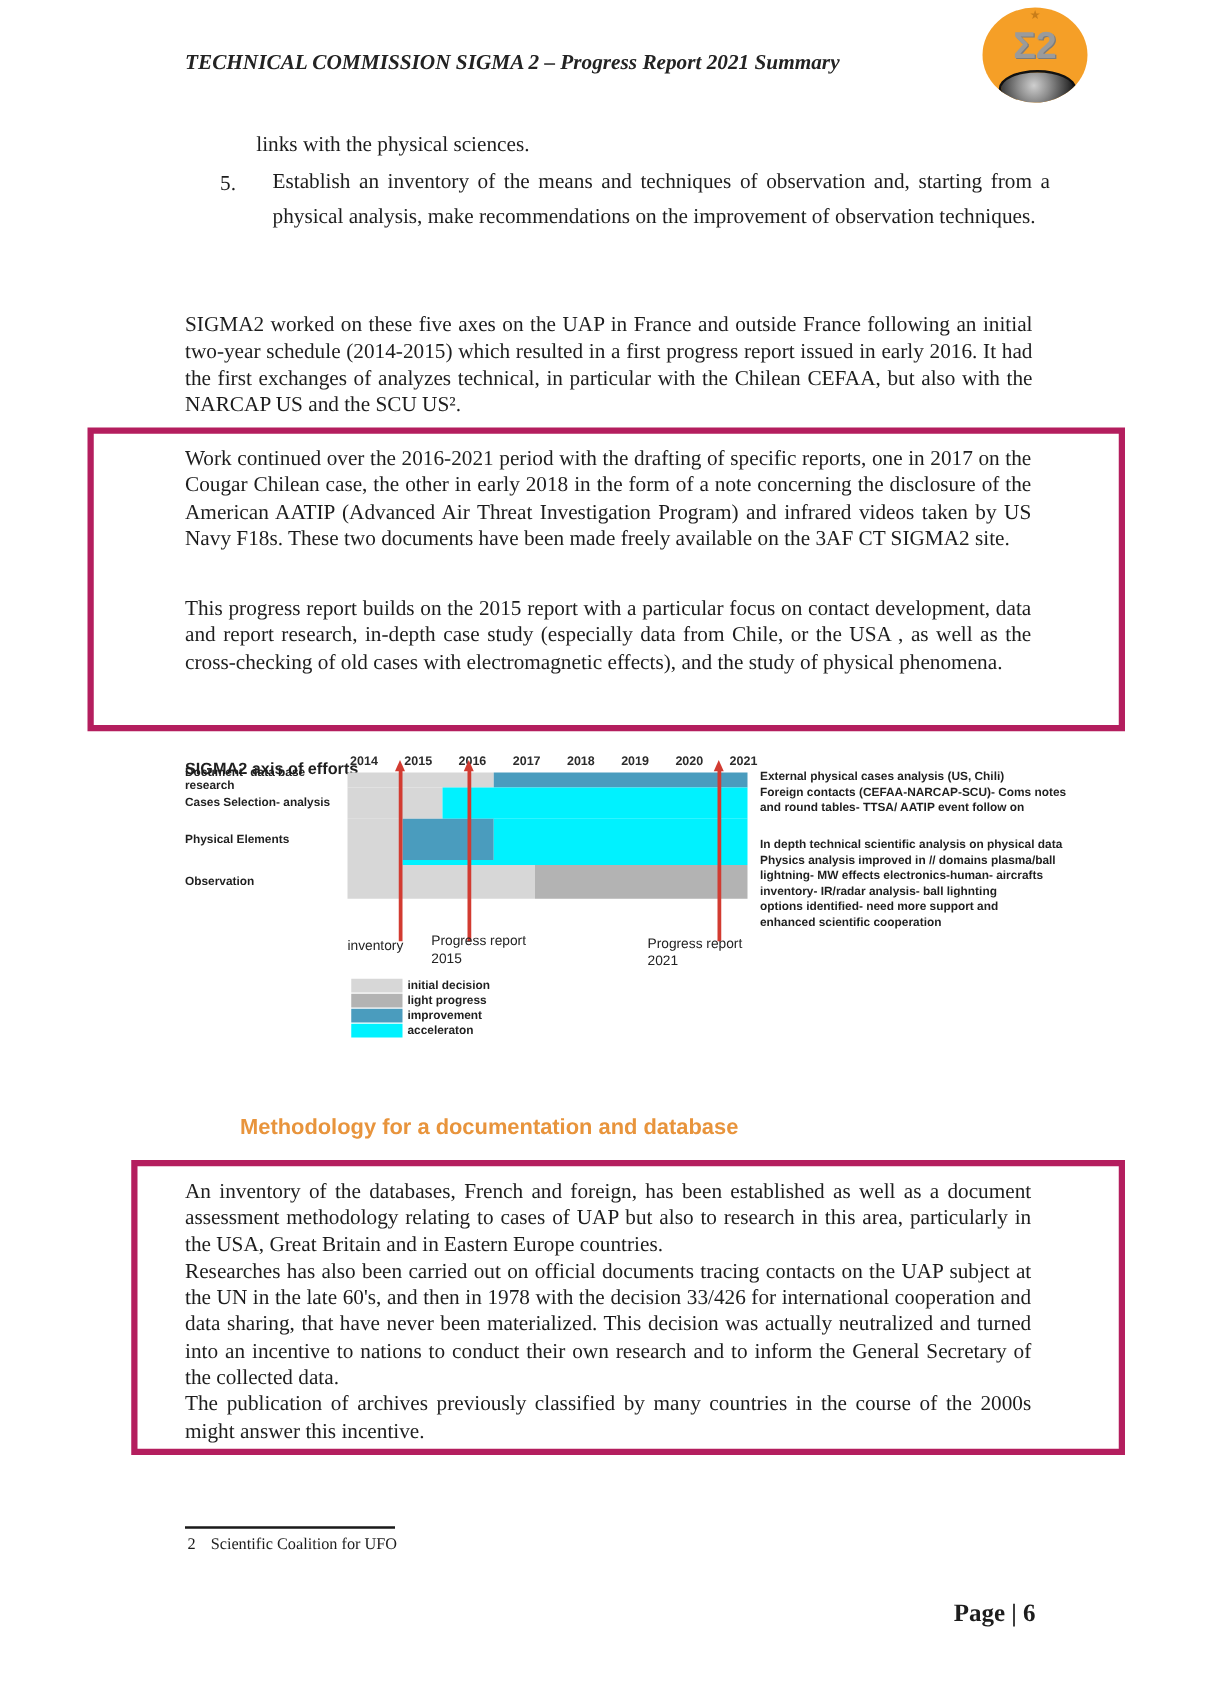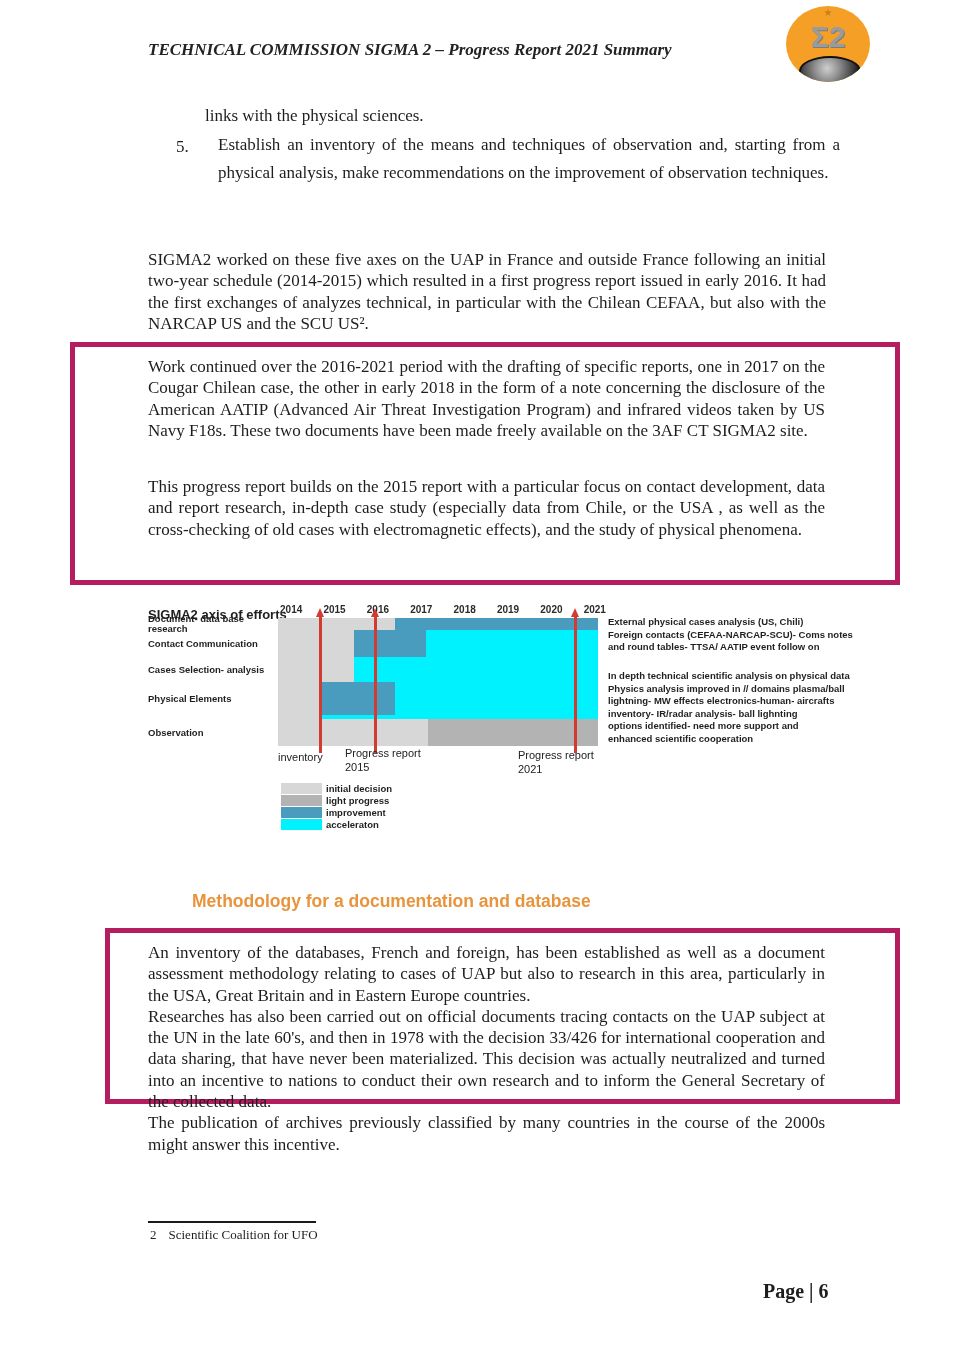--- a/index.html
+++ b/index.html
@@ -24,21 +24,21 @@
   .cont-line{position:absolute;left:205px;top:100px;width:622px;font-size:17px;line-height:31px;}
   .item5-num{position:absolute;left:176px;top:131px;font-size:17px;line-height:31.5px;}
   .item5-text{position:absolute;left:218px;top:131px;width:622px;font-size:17px;
               line-height:28px;text-align:justify;}
   .intro-para{position:absolute;left:148px;top:249px;width:678px;font-size:17px;
               line-height:21.3px;text-align:justify;}
 
   
   .mbox{position:absolute;border:5px solid #b41e5e;box-sizing:border-box;background:#fff;}
   #box1{left:70px;top:342px;width:830px;height:243px;padding:9px 70px 0 73px;}
-  #box2{left:105px;top:928px;width:795px;height:176px;padding:9px 70px 0 38px;font-family:Liberation Serif, serif;}
+  #box2{left:105px;top:928px;width:795px;height:236px;padding:9px 70px 0 38px;font-family:Liberation Serif, serif;}
   .mbox p{margin:0;font-size:17px;line-height:21.3px;text-align:justify;}
   #box1 p + p{margin-top:35px;}
 
   
   .meth-head{position:absolute;left:192px;top:891px;font-family:"Liberation Sans",sans-serif;
              font-size:17.5px;font-weight:bold;color:#e8943c;}
 
   
   #chart{position:absolute;left:148px;top:600px;width:790px;height:235px;
          font-family:"Liberation Sans",sans-serif;}
@@ -112,26 +112,20 @@
         <span>2019</span>
         <span>2020</span>
         <span>2021</span>
       </div>
     <div id="g-rows">
         <div class="g-row" style="height: 12px;">
           <div class="g-seg" style="left: 0%; width: 36.7%; background: rgb(215, 215, 215);"></div>
           <div class="g-seg" style="left: 36.7%; width: 63.3%; background: rgb(74, 156, 190);"></div>
           <div class="g-rowlabel">Document- data base research</div>
         </div>
-        <div class="g-row" style="height: 27px;">
-          <div class="g-seg" style="left: 0%; width: 23.6%; background: rgb(215, 215, 215);"></div>
-          <div class="g-seg" style="left: 23.6%; width: 22.8%; background: rgb(74, 156, 190);"></div>
-          <div class="g-seg" style="left: 46.4%; width: 53.6%; background: rgb(0, 242, 255);"></div>
-          <div class="g-rowlabel">Contact Communication</div>
-        </div>
         <div class="g-row" style="height: 25px;">
           <div class="g-seg" style="left: 0%; width: 23.6%; background: rgb(215, 215, 215);"></div>
           <div class="g-seg" style="left: 23.6%; width: 76.4%; background: rgb(0, 242, 255);"></div>
           <div class="g-rowlabel">Cases Selection- analysis</div>
         </div>
         <div class="g-row" style="height: 33px;">
           <div class="g-seg" style="left: 0%; width: 13.6%; background: rgb(215, 215, 215);"></div>
           <div class="g-seg" style="left: 13.6%; width: 23.1%; background: rgb(74, 156, 190);"></div>
           <div class="g-seg" style="left: 36.7%; width: 63.3%; background: rgb(0, 242, 255);"></div>
           <div class="g-rowlabel">Physical Elements</div>

